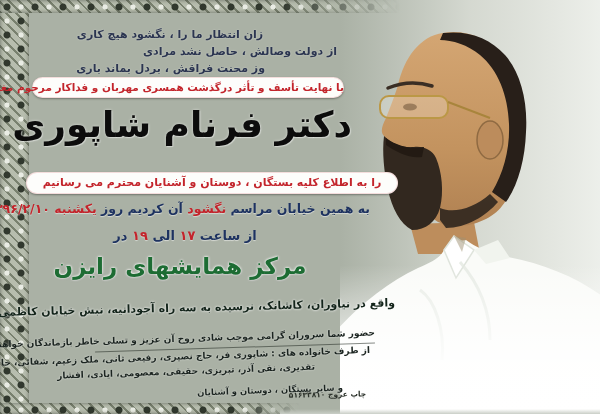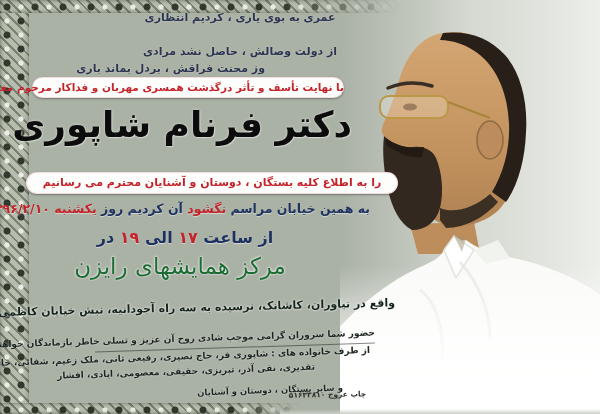--- a/index.html
+++ b/index.html
@@ -42,23 +42,23 @@
   }
   .pill1{left:32px;top:77px;width:312px;height:21px;line-height:21px;font-size:10.5px;}
   .pill2{left:26px;top:172px;width:372px;height:22px;line-height:22px;font-size:11px;}
   .name{
     left:22px;top:97px;width:330px;font-size:36px;line-height:1.55;font-weight:bold;color:#0c0c0c;
     text-shadow:0 0 3px rgba(255,255,255,.55), 1px 1px 0 rgba(255,255,255,.3);
   }
   .event{left:20px;top:201px;width:350px;font-size:12.5px;font-weight:bold;color:#1d3260;
     text-shadow:0 1px 1px rgba(255,255,255,.5);}
   .red{color:#c3242b;}
-  .time{left:20px;top:228px;width:330px;font-size:16px;font-weight:bold;color:#1d3260;
+  .time{left:20px;top:228px;width:330px;font-size:13px;font-weight:bold;color:#1d3260;
     text-shadow:0 1px 1px rgba(255,255,255,.5);}
-  .venue{left:20px;top:253px;width:320px;font-size:23px;font-weight:normal;color:#1d6c33;
+  .venue{left:20px;top:253px;width:320px;font-size:23px;font-weight:bold;color:#1d6c33;
     text-shadow:0 0 2px #fff,0 0 3px #fff,0 1px 2px rgba(0,0,0,.25);}
   .address{left:10px;top:301px;width:385px;font-size:11px;font-weight:bold;color:#13241a;
     text-shadow:0 0 2px rgba(255,255,255,.85),0 0 3px rgba(255,255,255,.6);
     transform:rotate(-1.4deg);}
   .small{font-weight:bold;color:#1b2420;
     text-shadow:0 0 2px rgba(255,255,255,.75);}
   .note{left:25px;top:333px;width:350px;font-size:9px;transform:rotate(-1.8deg);}
   .note-underline{position:absolute;left:95px;top:347px;width:280px;height:1px;
     background:rgba(35,42,35,.55);transform:rotate(-1.8deg);}
   .fam1{left:20px;top:351px;width:350px;font-size:9px;transform:rotate(-2deg);}
@@ -119,21 +119,21 @@
     <path d="M114,236 L126,238 L122,252 Z" fill="#9f9273" opacity="0.5"></path>
     <path d="M80,290 C95,300 105,330 102,360 M120,262 C140,285 150,310 150,340" stroke="#e4e9e1" stroke-width="3" fill="none" opacity="0.8"></path>
 
     <rect x="-5" y="265" width="270" height="149" fill="url(#fadeW)"></rect>
   </svg>
 
   <div class="orn orn-left"></div>
   <div class="orn orn-top"></div>
   <div class="orn orn-bottom"></div>
 
-  <div class="txt poem" style="left:130px;top:11px;width:220px;">عمری به بوی یاری ، کردیم انتظاری</div>
+  <div class="txt poem" style="left:75px;top:28px;width:190px;">زان انتظار ما را ، نگشود هیچ کاری</div>
   <div class="txt poem" style="left:140px;top:45px;width:200px;">از دولت وصالش ، حاصل نشد مرادی</div>
   <div class="txt poem" style="left:80px;top:62px;width:185px;">وز محنت فراقش ، بردل بماند باری</div>
 
   <div class="txt pill pill1">با نهایت تأسف و تأثر درگذشت همسری مهربان و فداکار مرحوم مغفور شادروان</div>
 
   <div class="txt name">دکتر فرنام شاپوری فر</div>
 
   <div class="txt pill pill2">را به اطلاع کلیه بستگان ، دوستان و آشنایان محترم می رسانیم</div>
 
   <div class="txt event">

